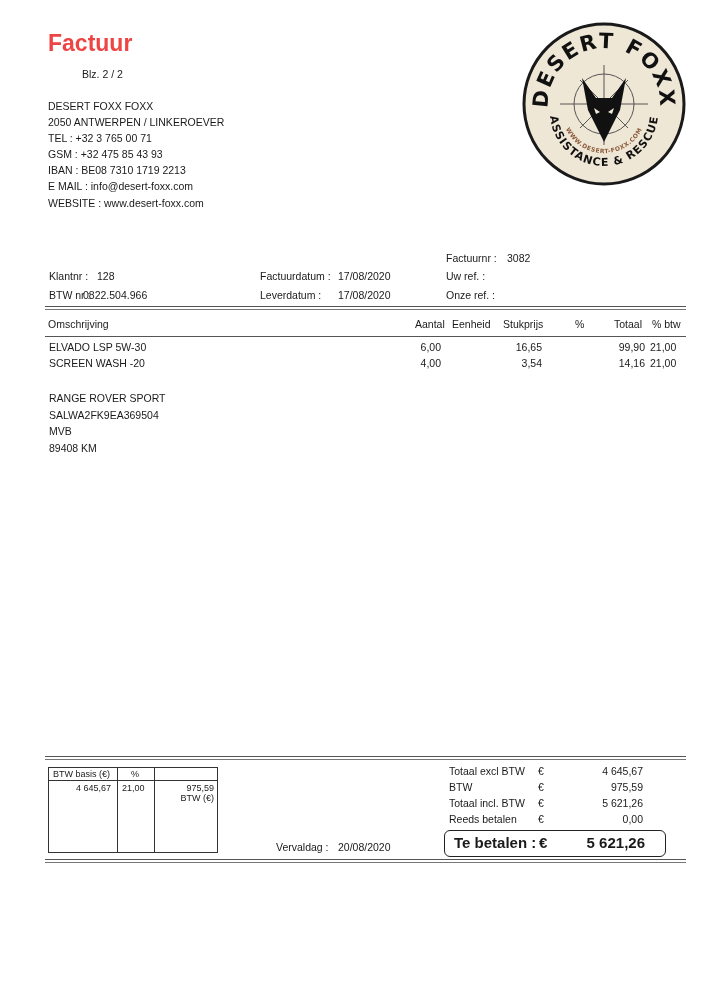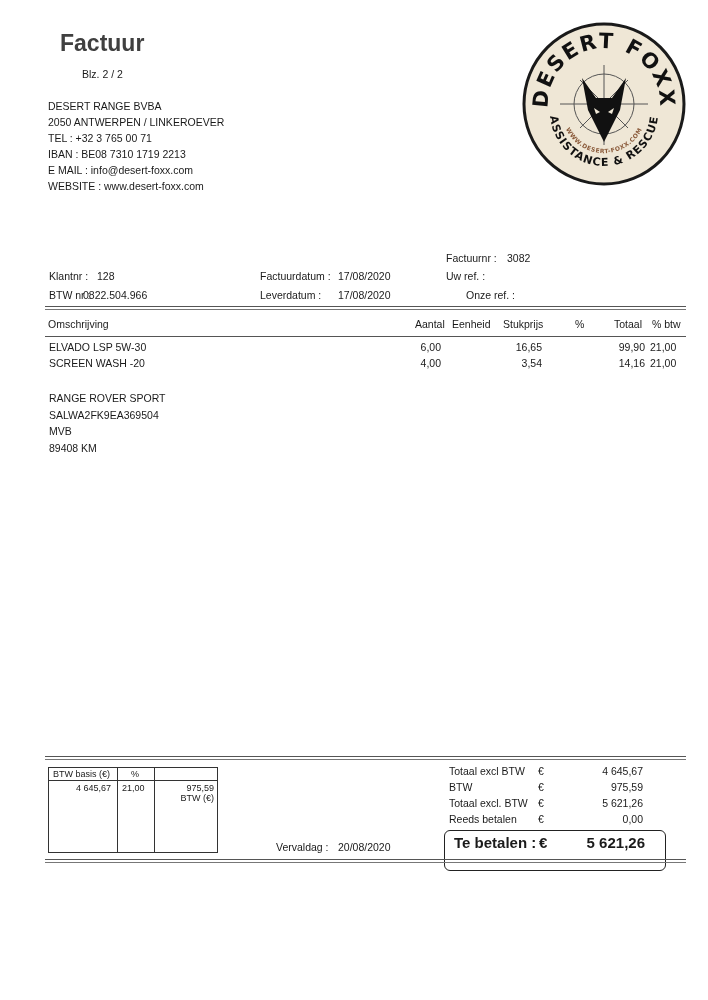--- a/index.html
+++ b/index.html
@@ -1,51 +1,52 @@
 <!DOCTYPE html>
 <html><head>
 <meta charset="utf-8">
 <style>
   html, body { margin:0; padding:0; background:#ffffff; }
   body { width:708px; height:1000px; position:relative; overflow:hidden;
          font-family:"Liberation Sans", sans-serif; color:#1a1a1a; font-size:10.5px; }
   .abs { position:absolute; white-space:nowrap; }
-  .title { left:60px; top:30px; font-size:23px; font-weight:bold; color:#404040; }
+  .title { left:48px; top:30px; font-size:23px; font-weight:bold; color:#ef4444; }
   .pagenum { left:82px; top:68px; font-size:10.5px; }
   .company { left:48px; top:98px; line-height:16.1px; font-size:10.5px; }
   .company div { height:16.1px; }
   .logo { left:520px; top:20px; width:168px; height:168px; }
   .hr-double { position:absolute; left:45px; right:22px; height:4px;
                border-top:1.5px solid #555; border-bottom:1px solid #777; box-sizing:border-box; }
   .hr-single { position:absolute; left:45px; right:22px; height:0; border-top:1.3px solid #555; }
   .th { position:absolute; top:318px; font-size:10.5px; }
   .cell { position:absolute; font-size:10.5px; }
   .r { text-align:right; }
   .vat-table { position:absolute; left:48px; top:767px; width:170px; height:86px;
                border:1px solid #333; box-sizing:border-box; }
   .vat-table .vl { position:absolute; top:0; bottom:0; border-left:1px solid #333; }
   .vat-table .hl { position:absolute; left:0; right:0; top:12px; border-top:1px solid #333; }
   .vat-table .t { position:absolute; font-size:9px; white-space:nowrap; }
   .tot { position:absolute; font-size:10.5px; white-space:nowrap; }
-  .pay-box { position:absolute; left:444px; top:830px; width:222px; height:41px;
+  .pay-box { position:absolute; left:444px; top:830px; width:222px; height:27px;
              border:1.6px solid #222; border-radius:6px; box-sizing:border-box; }
   .pay-label { position:absolute; left:9px; top:3px; font-size:15px; font-weight:bold; }
   .pay-euro { position:absolute; left:94px; top:3px; font-size:15px; font-weight:bold; }
   .pay-amount { position:absolute; right:20px; top:3px; font-size:15px; font-weight:bold; }
 </style>
 </head>
 <body>
 
 <div class="abs title">Factuur</div>
 <div class="abs pagenum">Blz.  2 / 2</div>
 
 <div class="abs company">
-  <div>DESERT RANGE BVBA</div>
+  <div>DESERT FOXX FOXX</div>
   <div>2050 ANTWERPEN / LINKEROEVER</div>
   <div>TEL : +32 3 765 00 71</div>
+  <div>GSM : +32 475 85 43 93</div>
   <div>IBAN : BE08 7310 1719 2213</div>
   <div>E MAIL : info@desert-foxx.com</div>
   <div>WEBSITE : www.desert-foxx.com</div>
 </div>
 
 <div class="abs logo">
   <svg width="168" height="168" viewBox="0 0 168 168">
     <defs>
       <path id="arcTop" d="M 28 84 A 56 56 0 0 1 140 84"></path>
       <path id="arcBot" d="M 30 92 A 54 54 0 0 0 138 92"></path>
@@ -81,21 +82,21 @@
 <div class="abs" style="left:49px; top:270px;">Klantnr :</div>
 <div class="abs" style="left:97px; top:270px;">128</div>
 <div class="abs" style="left:260px; top:270px;">Factuurdatum :</div>
 <div class="abs" style="left:338px; top:270px;">17/08/2020</div>
 <div class="abs" style="left:446px; top:270px;">Uw ref. :</div>
 
 <div class="abs" style="left:49px; top:289px;">BTW nr :</div>
 <div class="abs" style="left:83px; top:289px;">0822.504.966</div>
 <div class="abs" style="left:260px; top:289px;">Leverdatum :</div>
 <div class="abs" style="left:338px; top:289px;">17/08/2020</div>
-<div class="abs" style="left:446px; top:289px;margin-left:20px;">Onze ref. :</div>
+<div class="abs" style="left:446px; top:289px;">Onze ref. :</div>
 
 <div class="hr-double" style="top:306px;"></div>
 <div class="th" style="left:48px;">Omschrijving</div>
 <div class="th" style="left:415px;">Aantal</div>
 <div class="th" style="left:452px;">Eenheid</div>
 <div class="th" style="left:503px;">Stukprijs</div>
 <div class="th" style="left:575px;">%</div>
 <div class="th" style="left:614px;">Totaal</div>
 <div class="th" style="left:652px;">% btw</div>
 <div class="hr-single" style="top:336px;"></div>
@@ -141,21 +142,21 @@
 
 <div>
   <div class="tot" style="left:449px; top:765px;">Totaal excl BTW</div>
   <div class="tot" style="left:538px; top:765px;">€</div>
   <div class="tot r" style="left:570px; width:73px; top:765px;">4 645,67</div>
 
   <div class="tot" style="left:449px; top:781px;">BTW</div>
   <div class="tot" style="left:538px; top:781px;">€</div>
   <div class="tot r" style="left:570px; width:73px; top:781px;">975,59</div>
 
-  <div class="tot" style="left:449px; top:797px;">Totaal excl. BTW</div>
+  <div class="tot" style="left:449px; top:797px;">Totaal incl. BTW</div>
   <div class="tot" style="left:538px; top:797px;">€</div>
   <div class="tot r" style="left:570px; width:73px; top:797px;">5 621,26</div>
 
   <div class="tot" style="left:449px; top:813px;">Reeds betalen</div>
   <div class="tot" style="left:538px; top:813px;">€</div>
   <div class="tot r" style="left:570px; width:73px; top:813px;">0,00</div>
 </div>
 
 <div class="pay-box">
   <div class="pay-label">Te betalen :</div>

